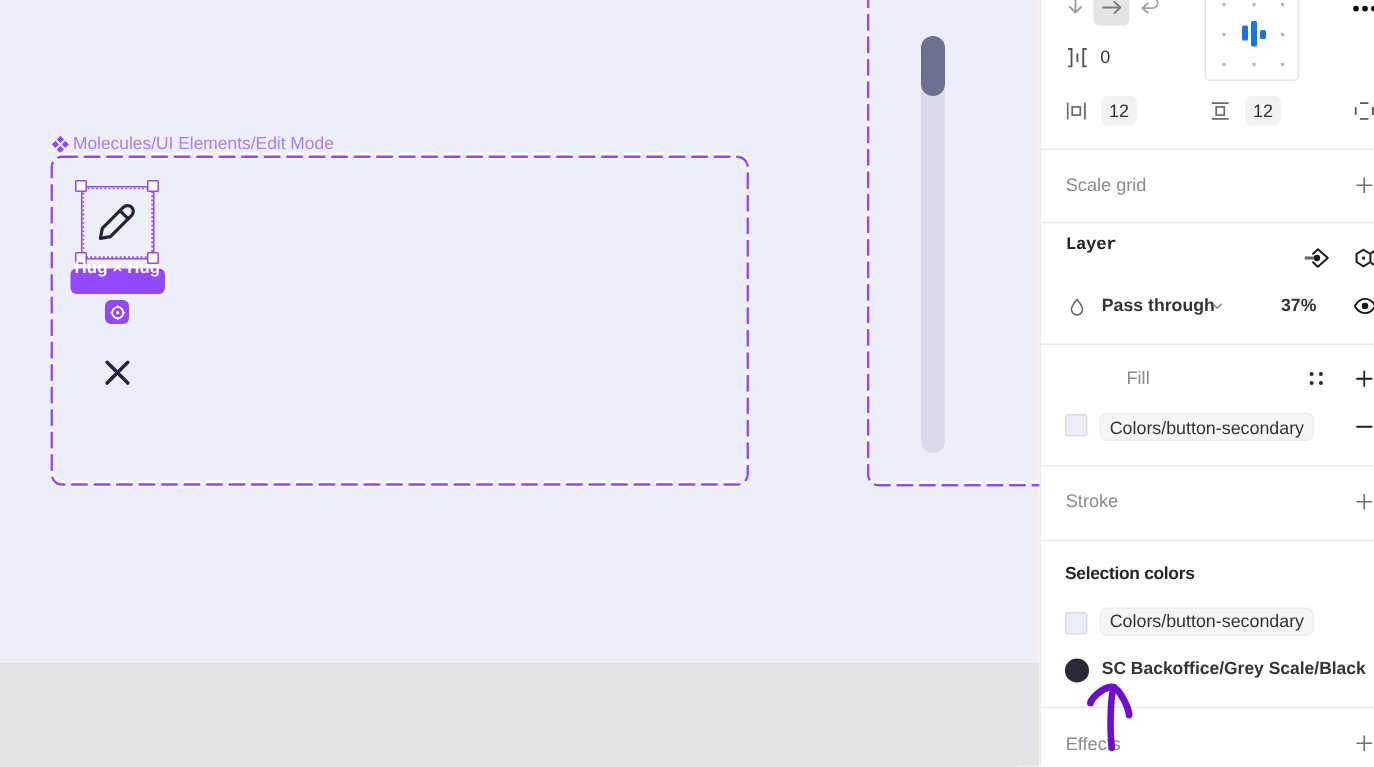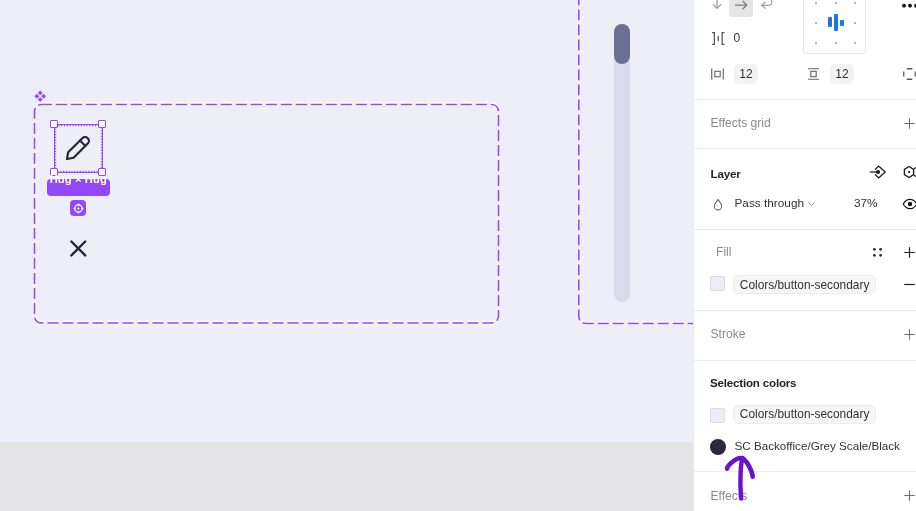--- a/index.html
+++ b/index.html
@@ -35,21 +35,21 @@
 
   
   .panel { position:absolute; left:693px; top:0; width:223px; height:511px; background:#fff;
            border-left:1px solid #ebebeb; }
   .divider { position:absolute; left:694px; width:222px; height:1px; background:#eaeaea; }
 
   .sect-title { position:absolute; font-size:12.1px; color:#333; }
   .sect-title.muted { color:#8a8a8a; }
   .sect-title.bold { font-weight:bold; color:#252525; font-size:11.6px; letter-spacing:-0.2px; }
 
-  .rowtxt { position:absolute; font-size:11.8px; color:#333; }
+  .rowtxt { position:absolute; font-size:11.8px; color:#333;font-weight:bold; }
 
   .numbox { position:absolute; background:#f3f3f3; border-radius:5px; display:flex; align-items:center;
             justify-content:center; font-size:12px; color:#333; }
   .numplain { position:absolute; font-size:12px; color:#333; }
 
   .iconbtn { position:absolute; display:flex; align-items:center; justify-content:center; }
   .iconbtn.active { background:#e5e5e5; border-radius:4px; }
 
   .alignbox { position:absolute; border:1px solid #e6e6e6; border-radius:3px; background:#fff; }
   .adot { position:absolute; width:2px; height:2px; background:#b5b5b5; }
@@ -74,20 +74,21 @@
     <span class="comp-icon">
       <svg viewBox="0 0 12 12" width="12.5" height="12.5">
         <g fill="#9248fb">
           <path d="M6 0.5 L8.3 2.8 L6 5.1 L3.7 2.8 Z"></path>
           <path d="M6 6.9 L8.3 9.2 L6 11.5 L3.7 9.2 Z"></path>
           <path d="M2.8 3.7 L5.1 6 L2.8 8.3 L0.5 6 Z"></path>
           <path d="M9.2 3.7 L11.5 6 L9.2 8.3 L6.9 6 Z"></path>
         </g>
       </svg>
     </span>
+    <span>Molecules/UI Elements/Edit Mode</span>
   </div>
 
   <svg class="frame-svg" style="position:absolute; left:33.2px; top:103.0px;" width="468" height="222" viewBox="0 0 468 222">
     <rect x="1.5" y="1.5" width="464" height="218.5" rx="7" ry="7" fill="none" stroke="#9248fb" stroke-width="1.6" stroke-dasharray="9.8 5.2" stroke-linecap="round"></rect>
   </svg>
 
   <svg class="frame-svg" style="position:absolute; left:577.5px; top:-30px;" width="125" height="355" viewBox="0 0 125 355">
     <rect x="0.8" y="1" width="160" height="352.5" rx="7" ry="7" fill="none" stroke="#9248fb" stroke-width="1.6" stroke-dasharray="9.8 5.2" stroke-linecap="round"></rect>
   </svg>
 
@@ -189,30 +190,30 @@
   <div class="numbox" style="left:830px; top:64px; width:24px; height:19.5px;">12</div>
 
   <div class="iconbtn" style="left:903px; top:68px; width:13px; height:12px;">
     <svg width="13" height="12" viewBox="0 0 13 12">
       <path d="M3.7 0.75 H9.3 M3.7 11.25 H9.3 M0.75 3.4 V8.6 M12.25 3.4 V8.6" stroke="#5a5a5a" stroke-width="1.3" stroke-linecap="butt"></path>
     </svg>
   </div>
 
   <div class="divider" style="top:99px;"></div>
 
-  <div class="sect-title muted" style="left:710.5px; top:115.5px;">Effects grid</div>
+  <div class="sect-title muted" style="left:710.5px; top:115.5px;">Scale grid</div>
   <div class="iconbtn" style="left:900px; top:114px; width:18px; height:18px;">
     <svg width="15" height="15" viewBox="0 0 16 16">
       <path d="M8 2.5 V13.5 M2.5 8 H13.5" stroke="#707070" stroke-width="1.2" stroke-linecap="butt"></path>
     </svg>
   </div>
 
   <div class="divider" style="top:148px;"></div>
 
-  <div class="sect-title bold" style="left:710.5px; top:167px;">Layer</div>
+  <div class="sect-title bold" style="left:710.5px; top:157px;font-family:Liberation Mono, monospace;">Layer</div>
   <div class="iconbtn" style="left:869px; top:163px; width:18px; height:18px;">
     <svg width="18" height="18" viewBox="0 0 18 18">
       <path d="M6.4 6.2 L9.6 3.1 L16.2 9 L9.6 14.9 L6.4 11.8" fill="none" stroke="#1a1a1a" stroke-width="1.3" stroke-linecap="round" stroke-linejoin="round"></path>
       <path d="M0.8 9 H8" stroke="#6a6a6a" stroke-width="1.9" stroke-linecap="butt"></path>
       <circle cx="9" cy="9" r="2.1" fill="#1a1a1a"></circle>
     </svg>
   </div>
   <div class="iconbtn" style="left:900px; top:163px; width:18px; height:18px; overflow:visible;">
     <svg width="24" height="18" viewBox="0 0 24 18" style="position:absolute;left:0;top:0;overflow:visible;">
       <path d="M9 3.5 L13.6 6.3 V11.7 L9 14.5 L4.4 11.7 V6.3 Z" fill="none" stroke="#1a1a1a" stroke-width="1.35" stroke-linejoin="miter"></path>
@@ -235,21 +236,21 @@
   <div class="rowtxt" style="left:854px; top:196px;">37%</div>
   <div class="iconbtn" style="left:899px; top:195px; width:18px; height:18px;">
     <svg width="18" height="18" viewBox="0 0 18 18">
       <path d="M4.2 9 C6.2 5.4 8.4 4.3 11 4.3 C13.6 4.3 15.8 5.4 17.8 9 C15.8 12.6 13.6 13.7 11 13.7 C8.4 13.7 6.2 12.6 4.2 9 Z" fill="none" stroke="#111" stroke-width="1.2"></path>
       <circle cx="11" cy="9" r="2.2" fill="#111"></circle>
     </svg>
   </div>
 
   <div class="divider" style="top:229px;"></div>
 
-  <div class="sect-title muted" style="left:716px; top:244.5px;">Fill</div>
+  <div class="sect-title muted" style="left:751px; top:244.5px;">Fill</div>
   <div class="iconbtn" style="left:870px; top:244px; width:14px; height:14px;">
     <svg width="14" height="14" viewBox="0 0 14 14" style="position:absolute;left:0;top:0;">
       <g fill="#2a2a2a">
         <circle cx="4.4" cy="5.3" r="1.35"></circle>
           <circle cx="10.6" cy="5.3" r="1.35"></circle>
         <circle cx="4.4" cy="11.3" r="1.35"></circle>
           <circle cx="10.6" cy="11.3" r="1.35"></circle>
       </g>
     </svg>
   </div>

